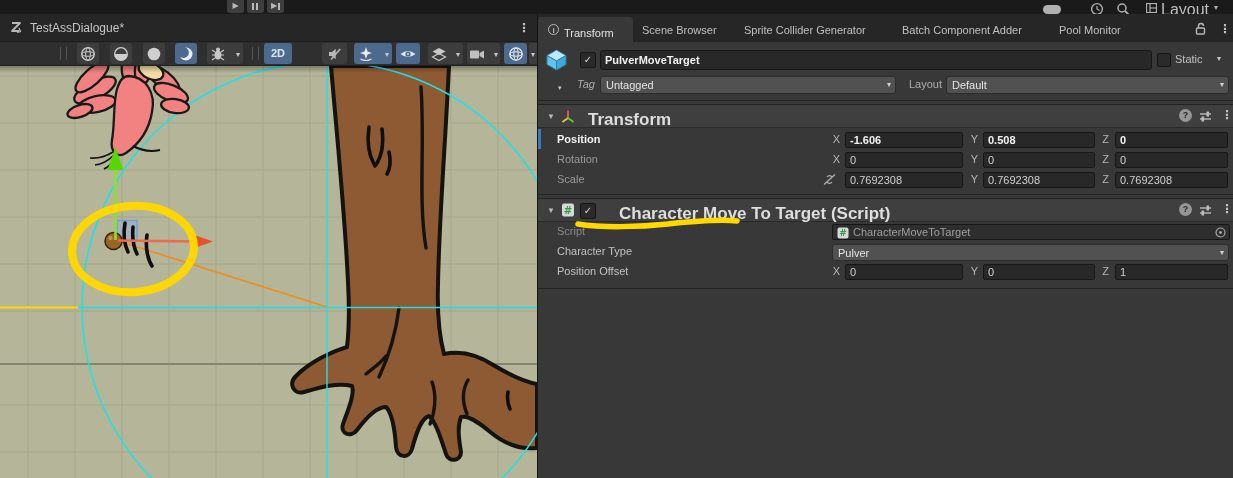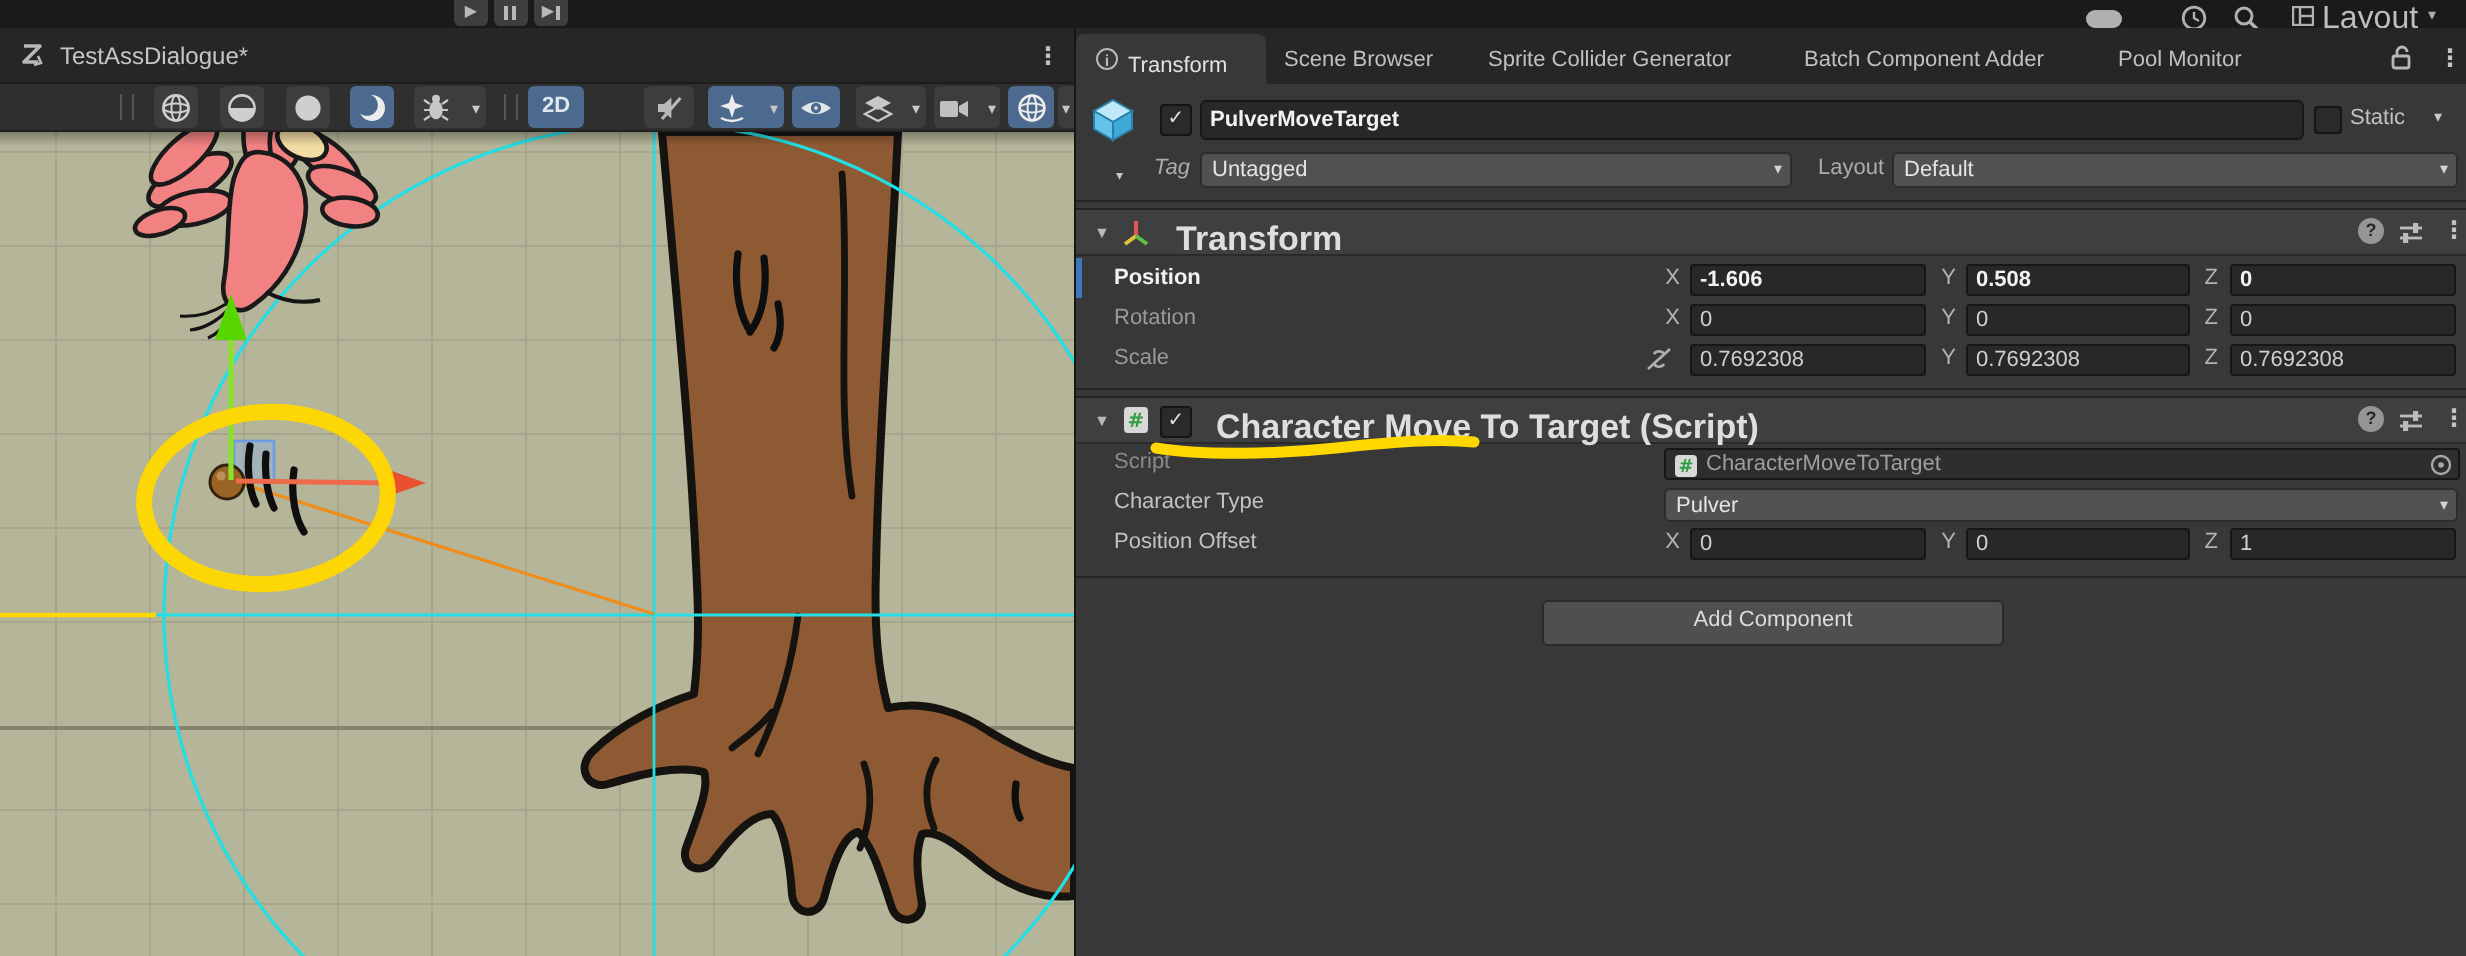--- a/index.html
+++ b/index.html
@@ -363,21 +363,21 @@
 
     <div class="sep" style="top:152px;"></div>
 
     <div class="comp-header" style="top:156px;">
       <span class="fold" style="left:9px;top:7px;">▼</span>
       <svg class="abs" style="left:23px;top:4px;" width="14" height="14">
         <rect x="1" y="0.5" width="12" height="13" rx="2" fill="#d8d8d8"></rect>
         <text x="7" y="10.5" font-size="10" font-weight="bold" fill="#2f9e44" text-anchor="middle" font-family="DejaVu Sans, sans-serif">#</text>
       </svg>
       <div class="chk" style="left:42px;top:4px;">✓</div>
-      <span class="ctitle" style="left:70px;top:5px;">Character Move To Target (Script)</span>
+      <span class="ctitle" style="left:81px;top:5px;">Character Move To Target (Script)</span>
       <div class="helpi" style="left:641px;top:4px;">?</div>
       <svg class="abs" style="left:661px;top:5px;" width="13" height="12">
         <line x1="1" y1="4" x2="12" y2="4" stroke="#bbb" stroke-width="1.4"></line>
           <rect x="7.5" y="1.5" width="2.6" height="5" fill="#bbb"></rect>
         <line x1="1" y1="9" x2="12" y2="9" stroke="#bbb" stroke-width="1.4"></line>
           <rect x="2.5" y="6.5" width="2.6" height="5" fill="#bbb"></rect>
       </svg>
       <span class="abs kebab" style="left:683px;top:4px;">⋮</span>
     </div>
 
@@ -403,20 +403,19 @@
     <span class="lbl" style="left:19px;top:223px;">Position Offset</span>
     <span class="axis" style="left:290px;top:223px;">X</span>
     <div class="field" style="left:307px;top:222px;width:118px;">0</div>
     <span class="axis" style="left:428px;top:223px;">Y</span>
     <div class="field" style="left:445px;top:222px;width:112px;">0</div>
     <span class="axis" style="left:559px;top:223px;">Z</span>
     <div class="field" style="left:577px;top:222px;width:113px;">1</div>
 
     <div class="sep" style="top:246px;"></div>
 
-    <div class="addbtn" style="left:233px;top:258px;width:229px;height:21px;">Add Component</div>
   </div>
 
   <svg class="abs overlay">
     <path d="M578,224 C602,228 640,227 668,224 C696,221 719,219 737,221" fill="none" stroke="#ffd800" stroke-width="5.5" stroke-linecap="round"></path>
   </svg>
 
 </div>
 
 </body></html>

